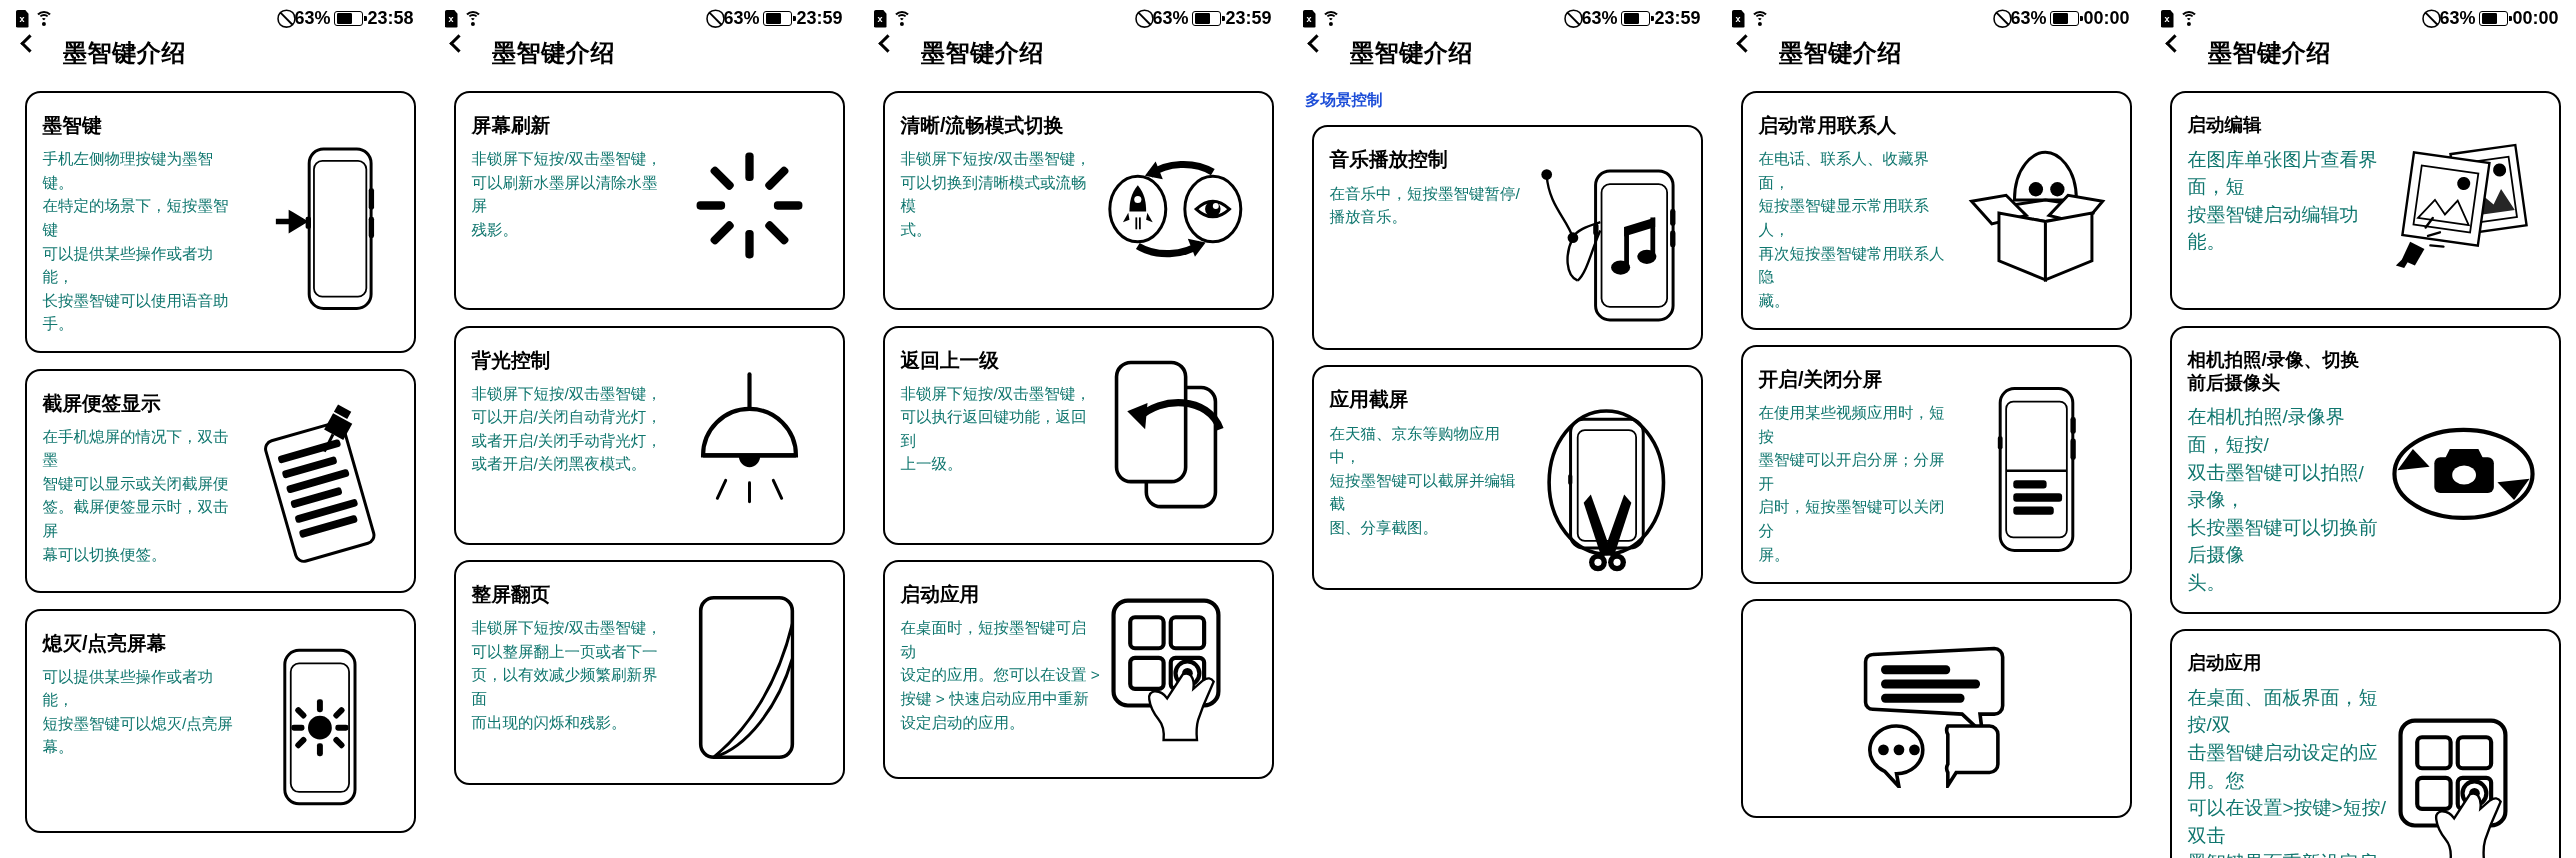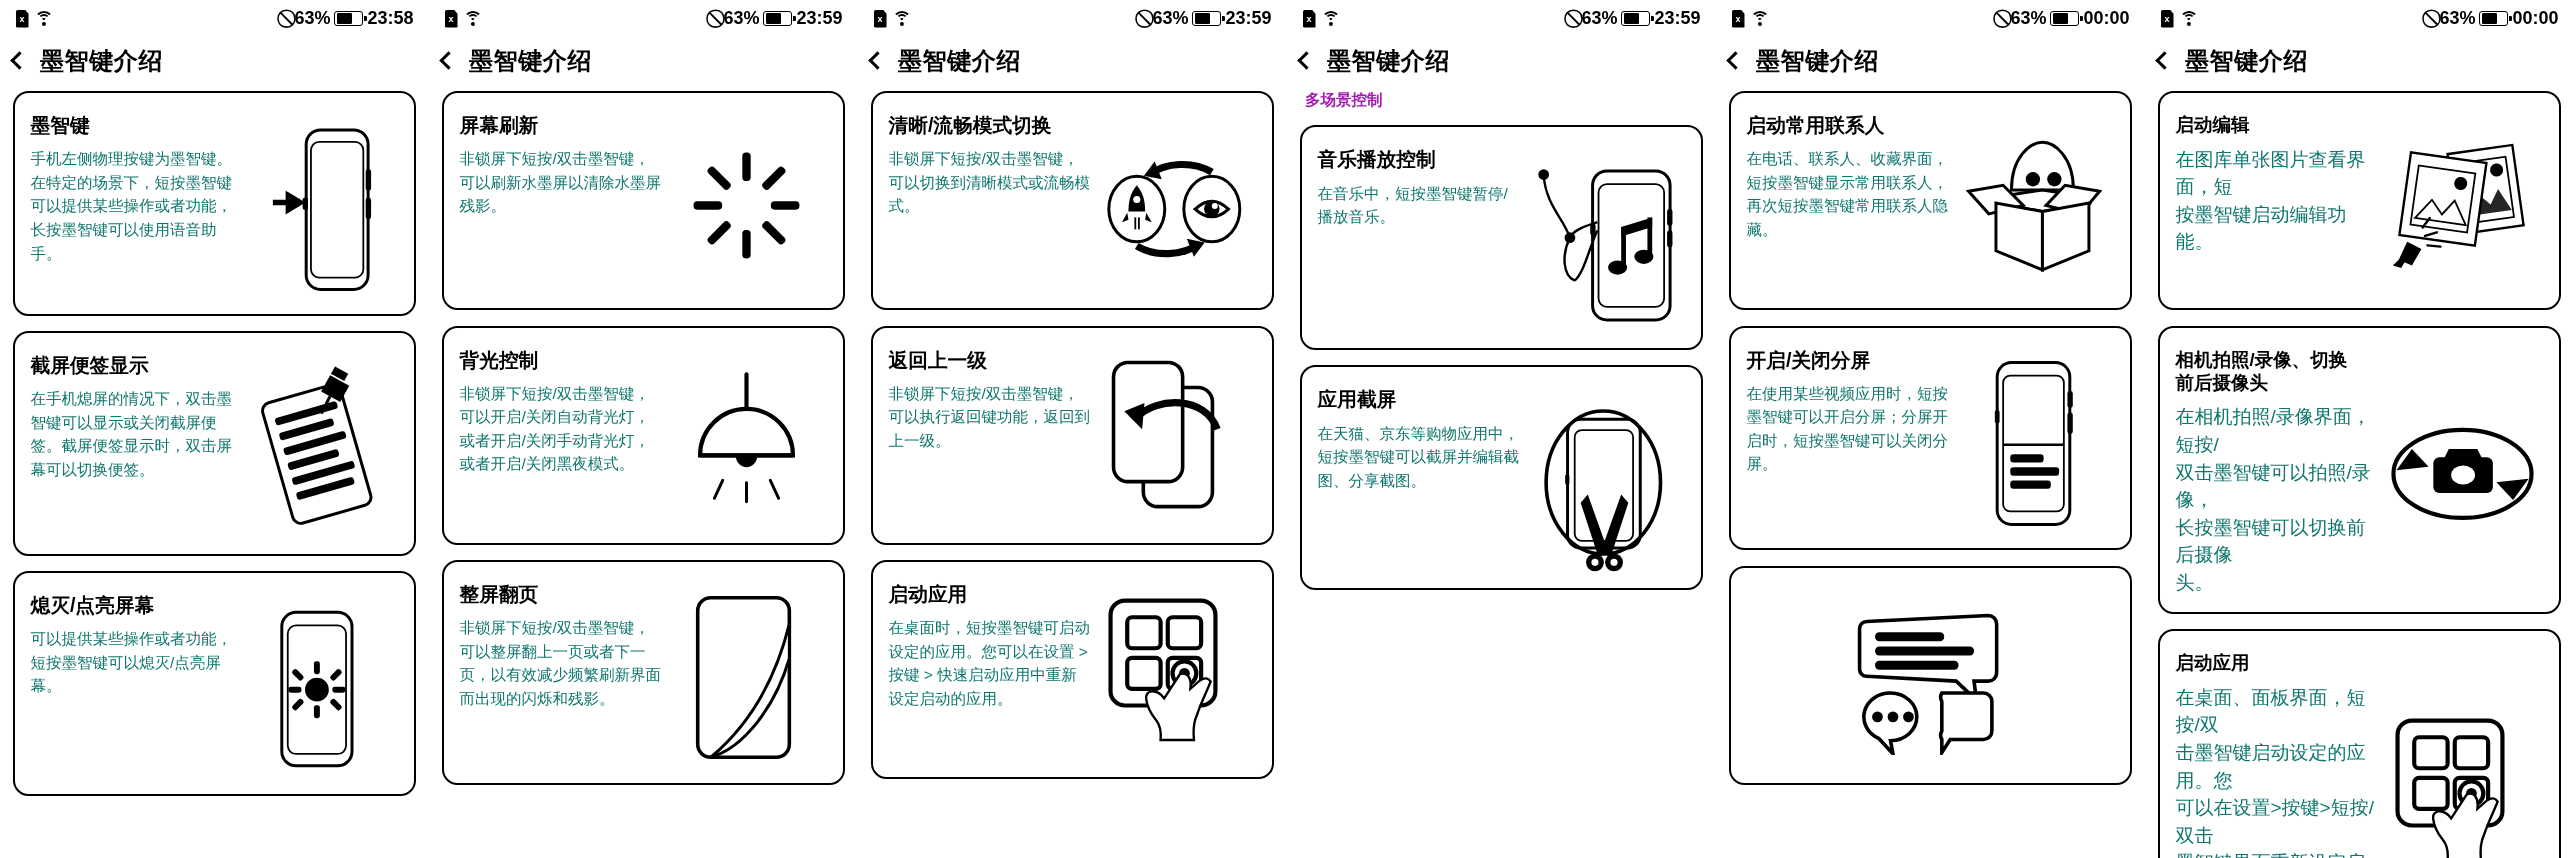--- a/index.html
+++ b/index.html
@@ -56,39 +56,39 @@
   }
   .batt::after {
     content: ""; position: absolute; right: -4.2px; top: 4.2px;
     width: 2.4px; height: 5.4px; background: #000; border-radius: 0 1.2px 1.2px 0;
   }
   .batt-fill { background: #000; height: 100%; border-radius: 1.2px; }
   .sb-pct, .sb-time { font-size: 18px; font-weight: bold; }
 
   
   .titlebar {
-    height: 47px; display: flex; align-items: center;
-    padding: 0 13px; gap: 14px;
+    height: 47px; display: flex; align-items: flex-start;
+    padding: 0 23px; gap: 27px;
   }
   .back-chevron {
     width: 13px; height: 13px;
     border-left: 3px solid #000; border-bottom: 3px solid #000;
     transform: rotate(45deg);
     flex: 0 0 auto;
   }
   .title-text { font-size: 24px; font-weight: bold; color: #000; letter-spacing: 0.6px; }
 
   
   .section-heading {
-    font-size: 15.5px; font-weight: bold; color: #a21caf;
+    font-size: 15.5px; font-weight: bold; color: #1d4ed8;
     padding: 6px 18px 7.2px 18px;
   }
 
   
-  .cards { padding: 7.2px 13px 0 13px; display: flex; flex-direction: column; gap: 15.5px; }
+  .cards { padding: 7.2px 13px 0 13px; display: flex; flex-direction: column; gap: 15.5px; margin-left: 12px; }
   .card {
     border: 2.4px solid #000; border-radius: 15.5px;
     min-height: 219px;
     position: relative;
     display: flex;
     padding: 20px 15.5px 15.5px 15.5px;
     background: #fff;
   }
   .card-text { width: 56%; }
   .card-title {

